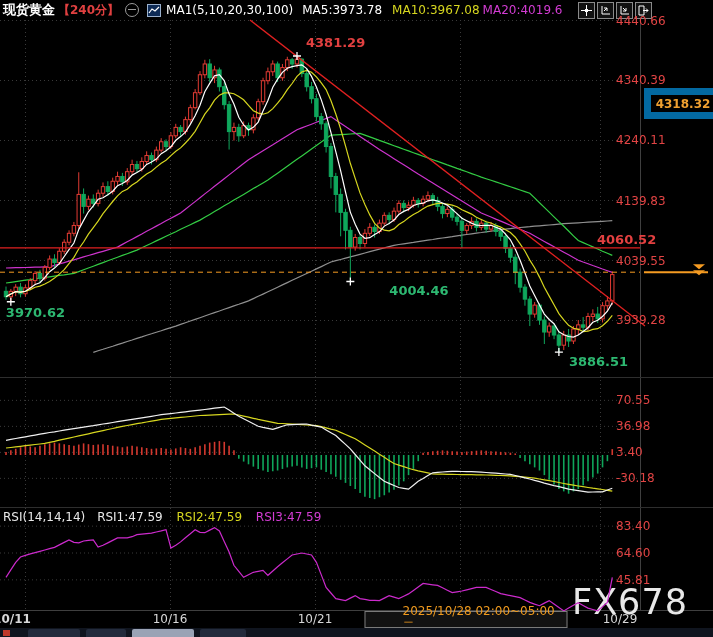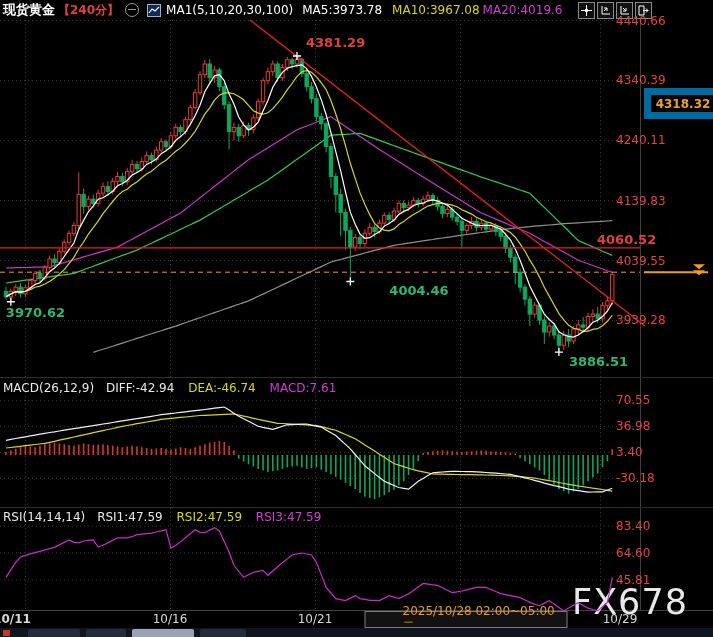--- a/index.html
+++ b/index.html
@@ -496,26 +496,20 @@
         </svg>
     </span>
     <span class="tool">
       <svg width="11" height="11">
           <path d="M1 1h5v9H1z" stroke="#fff" fill="none" stroke-width="1"></path>
           <path d="M5 5.5h5M8 3.5l2 2-2 2" stroke="#fff" fill="none" stroke-width="1"></path>
         </svg>
     </span>
   </div>
 
-  <div class="pane-hdr" style="top:381px;">
-    <span>MACD(26,12,9)</span>
-    <span class="w">DIFF:-42.94</span>
-    <span class="y">DEA:-46.74</span>
-    <span class="m">MACD:7.61</span>
-  </div>
   <div class="pane-hdr" style="top:510px;">
     <span>RSI(14,14,14)</span>
     <span class="w">RSI1:47.59</span>
     <span class="y">RSI2:47.59</span>
     <span class="m">RSI3:47.59</span>
   </div>
 
   <div class="boxed-lbl">4318.32</div>
 
   <div id="overlay">

